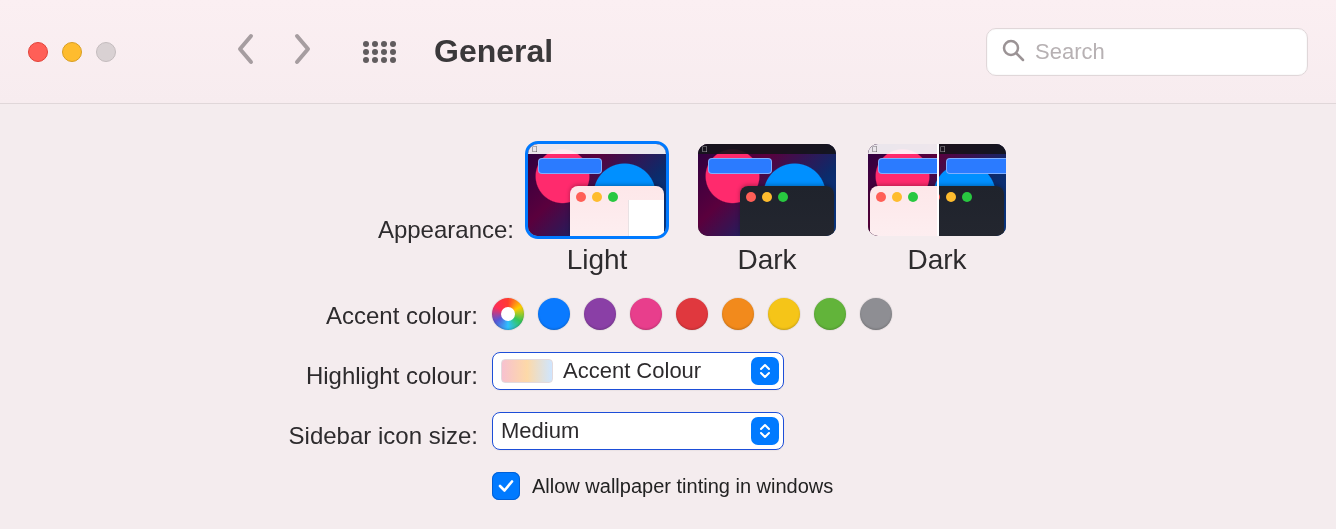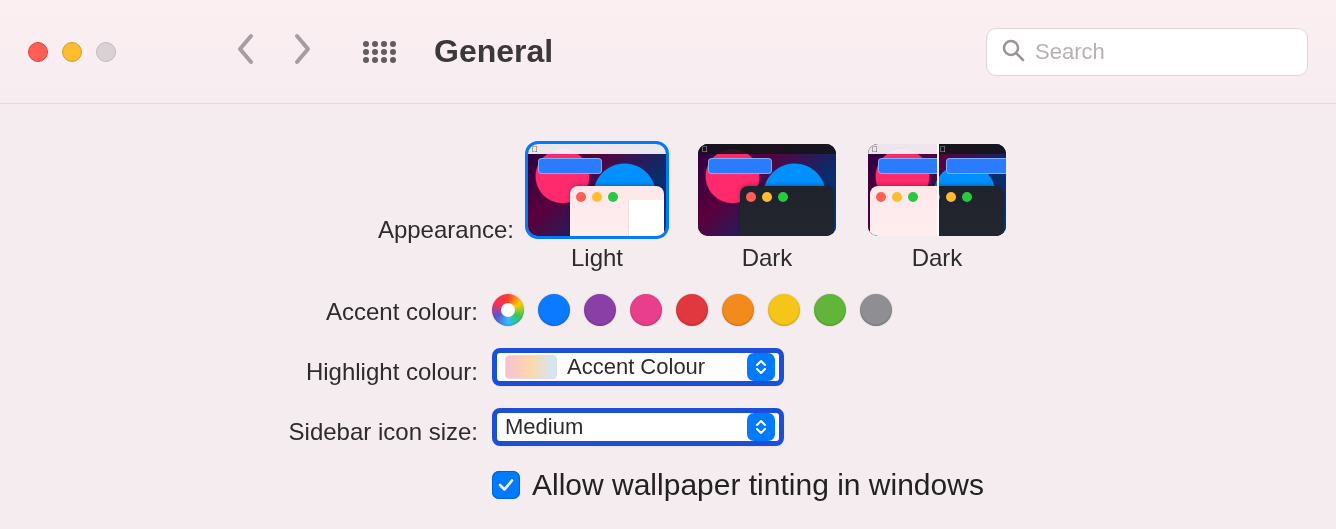--- a/index.html
+++ b/index.html
@@ -56,21 +56,21 @@
   .controls { display:flex; align-items:center; gap:12px; }
 
   
   .appearance-options { display:flex; gap:32px; }
   .ap-option { display:flex; flex-direction:column; align-items:center; gap:8px; cursor:default; }
   .ap-thumb {
     width:138px; height:92px; border-radius:10px; overflow:hidden;
     position:relative; background:#222;
   }
   .ap-option.selected .ap-thumb { outline:3px solid #007aff; outline-offset:0; }
-  .ap-label { font-size:24px; color:#2d2b2d; }
+  .ap-label { font-size:28px; color:#2d2b2d; }
 
   
   .wallpaper {
     position:absolute; inset:0;
     background:
       radial-gradient(circle at 25% 35%, #ff2a6d 0 22%, transparent 23%),
       radial-gradient(circle at 70% 55%, #0090ff 0 28%, transparent 29%),
       radial-gradient(circle at 55% 80%, #ff8c1a 0 20%, transparent 21%),
       linear-gradient(135deg,#2b0040,#5a003d 35%,#0b2b6b 70%,#0a3d91);
   }
@@ -95,40 +95,40 @@
   .swatches { display:flex; gap:14px; }
   .swatch {
     width:32px; height:32px; border-radius:50%; cursor:default;
     box-shadow: inset 0 -1px 2px rgba(0,0,0,.2), 0 0 0 1px rgba(0,0,0,.05);
   }
   .swatch.multicolour { position:relative; background:conic-gradient(#ff3b30,#ffcc00,#34c759,#30c0ff,#5856d6,#ff2d55,#ff3b30); }
   .swatch.multicolour::after{content:"";position:absolute;inset:9px;border-radius:50%;background:#fff;}
 
   
   .popup {
-    height:38px; background:#fff; border:5px solid #1d4ed8; border-radius:8px;
+    height:38px; background:#fff; border:1px solid #1d4ed8; border-radius:8px;
     display:flex; align-items:center; padding:0 4px 0 8px; gap:10px;
     font-size:22px; color:#2d2b2d; width:292px; justify-content:space-between;
     box-shadow:0 1px 1px rgba(0,0,0,.04);
   }
   .popup .left { display:flex; align-items:center; gap:10px; }
   .popup .chev {
     width:28px; height:28px; border-radius:7px;
     background:#007aff; display:flex; flex-direction:column;
     align-items:center; justify-content:center; gap:0px; color:#fff;
   }
   .popup .chev svg{display:block}
   .hl-swatch {
     width:52px; height:24px; border-radius:4px;
     background:linear-gradient(90deg,#f7c1cf,#fdd9a8,#cfe6ff);
     border:1px solid #e3dadd;
   }
 
   
-  .check-row { display:flex; align-items:center; gap:12px; font-size:30px; }
+  .check-row { display:flex; align-items:center; gap:12px; font-size:20px; }
   .checkbox {
     width:28px; height:28px; border-radius:7px; background:#007aff;
     display:flex; align-items:center; justify-content:center; color:#fff;
     box-shadow:0 0 0 1px #0060d6 inset;
   }
 </style>
 </head>
 <body>
 
 <div class="toolbar">

